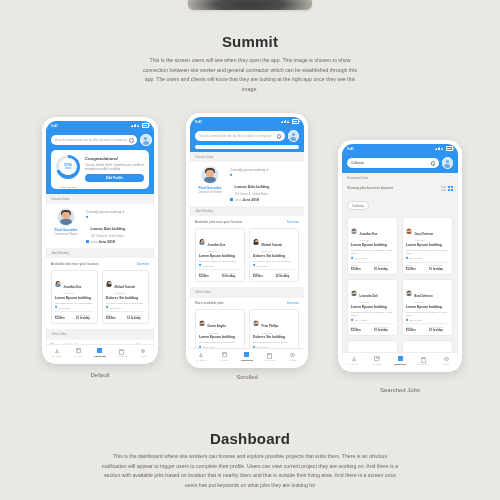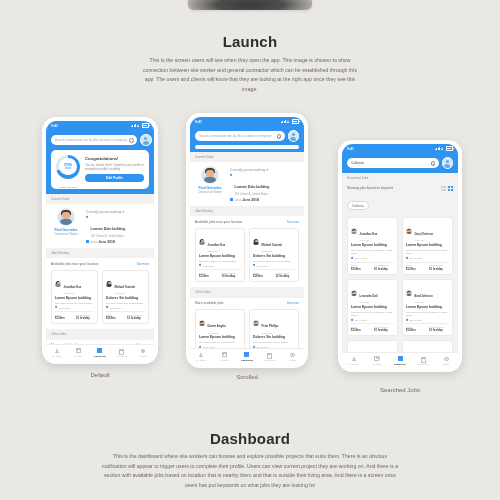--- a/index.html
+++ b/index.html
@@ -199,21 +199,21 @@
 
 <div class="page">
 
   <div class="hero-wrap">
     <div class="hero-img">
       
       
     </div>
   </div>
 
-  <div class="sec-title" id="launch-title">Launch</div>
+  <div class="sec-title" id="launch-title">Summit</div>
   <div class="sec-body" id="launch-body">This is the screen users will see when they open the app. This image is chosen to show connection between site worker and general contractor which can be established through this app. The users and clients will know that they are looking at the right app once they see this image.</div>
 
   <div class="phone" id="phone-default">
     <div class="screen">
 
       <div class="statusbar">
         <span>9:41</span>
         <span class="sb-right">
           <span class="sb-bars">
               <i></i>

